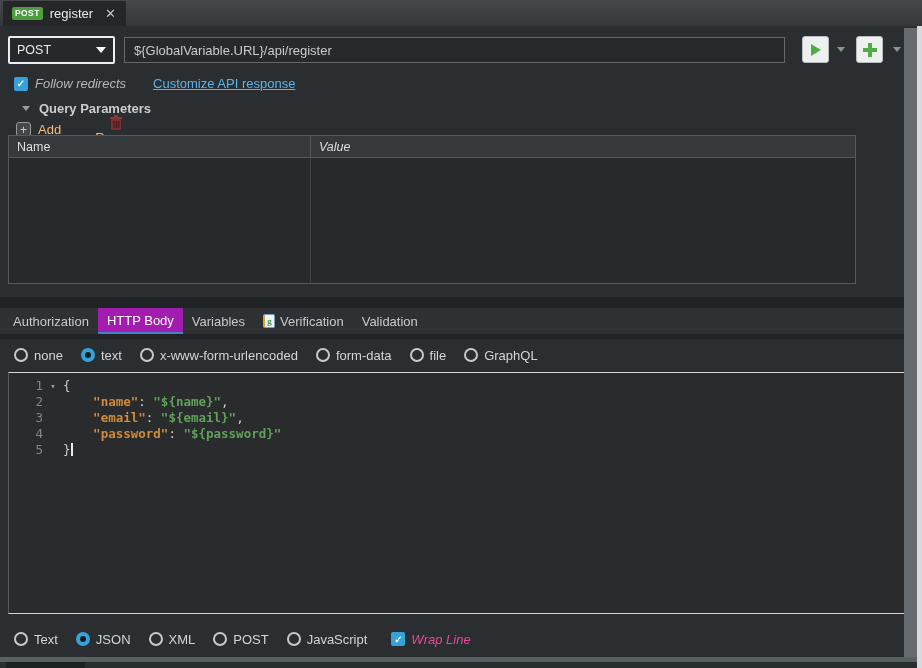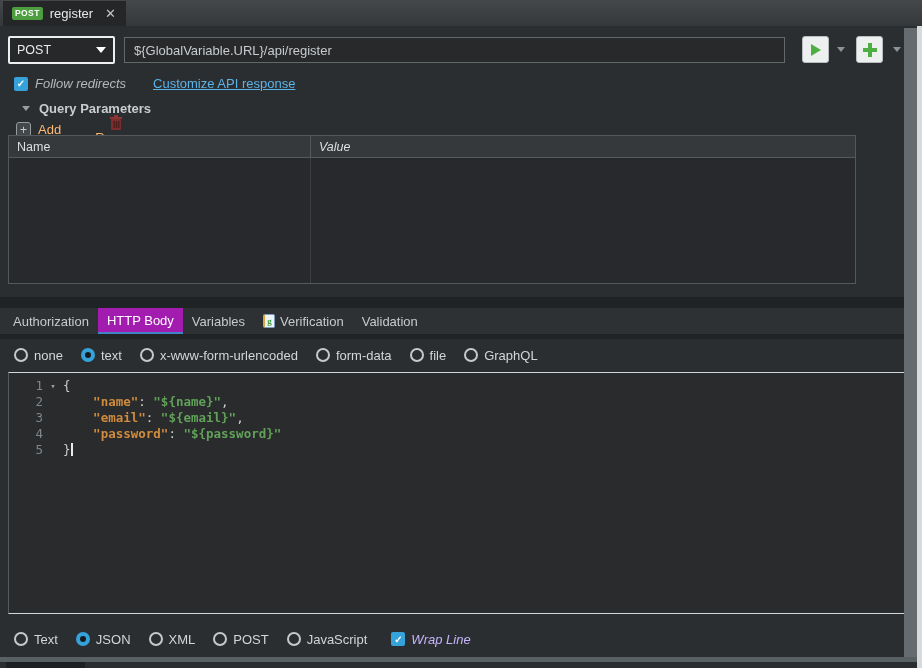--- a/index.html
+++ b/index.html
@@ -108,21 +108,21 @@
   .code { white-space:pre; }
   .sp { color:#ccd0d2; }
   .sk { color:#cf8b3e; font-weight:bold; }
   .sv { color:#62a159; font-weight:bold; }
   .cursor { display:inline-block; width:2px; height:13px; background:#e8ebec;
             vertical-align:-2px; }
 
   
   #format-row { position:absolute; left:14px; top:630px; height:18px; }
   .chk-item { display:flex; align-items:center; margin-right:18px; cursor:pointer; }
-  .chk-item .opt-label { margin-left:6px; color:#c4b5fd; }
+  .chk-item .opt-label { margin-left:6px; color:#ec4899; }
   #format-row .gap { width:6px; }
 
   
   #v-scroll { position:absolute; left:904px; top:28px; width:13px; height:629px; background:#656b6f; }
   #right-edge { position:absolute; left:917px; top:26px; width:5px; height:642px; background:#d8dbdc; }
   #h-scroll { position:absolute; left:0; top:657px; width:917px; height:5px; background:#596063; }
   #bottom-row { position:absolute; left:0; top:662px; width:917px; height:6px; background:#2a2d2f; }
   #bottom-tab-stub { position:absolute; left:6px; top:0; width:79px; height:6px; background:#1d2022; }
 </style>
 </head>

